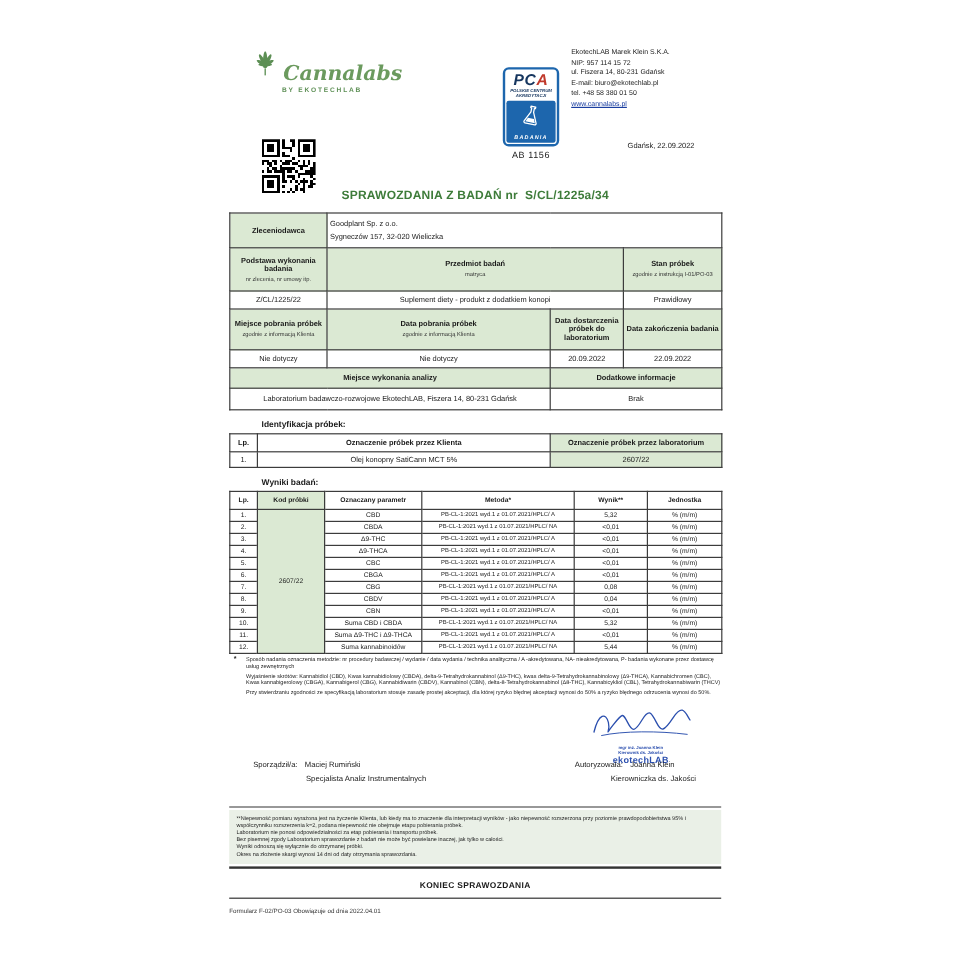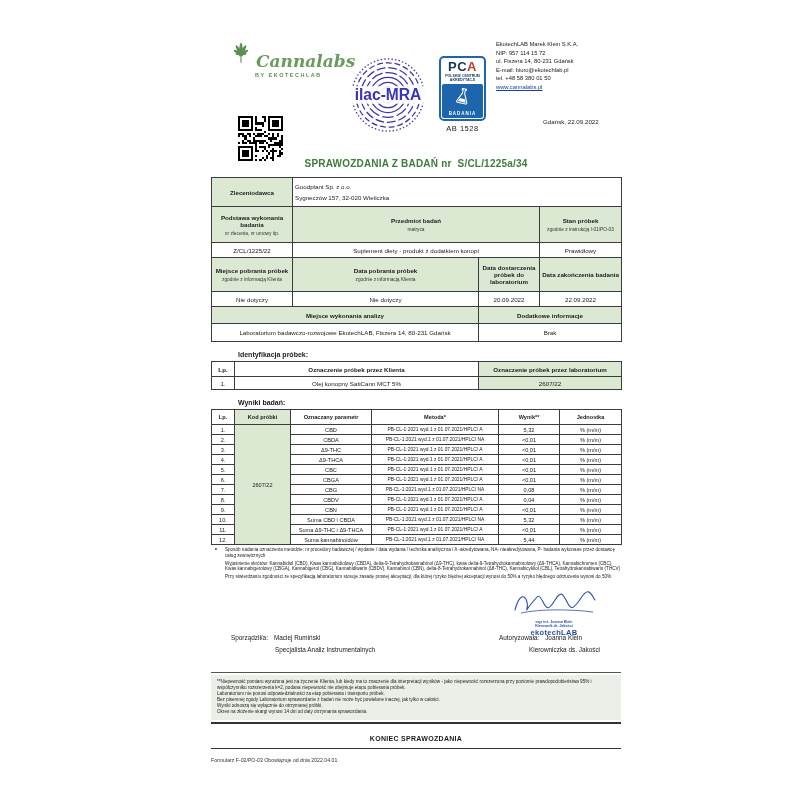--- a/index.html
+++ b/index.html
@@ -1,30 +1,30 @@
 <!DOCTYPE html>
 <html><head>
 <meta charset="utf-8">
 <style>
   * { margin:0; padding:0; box-sizing:border-box; }
   html,body { width:800px; height:800px; background:#ffffff; }
   body { font-family:"Liberation Sans", sans-serif; color:#1a1a1a; position:relative; }
-  .doc { position:absolute; left:211px; top:38px; width:410px; }
+  .doc { position:absolute; left:191px; top:38px; width:410px; }
 
   
   .header { position:relative; height:120px; }
   .logo { position:absolute; left:18px; top:4px; width:110px; }
   .logo-row { display:flex; align-items:flex-end; gap:3px; }
   .logo-script { font-family:"DejaVu Serif", serif; font-style:italic; font-weight:bold;
                  font-size:17px; color:#6b9a5e; line-height:18px; }
   .logo-sub { font-size:5.5px; font-weight:bold; letter-spacing:1.5px; color:#5d8f55; margin:2px 0 0 26px; }
   .qr { position:absolute; left:27px; top:78px; width:45px; height:45px; }
   .ilac { position:absolute; left:138px; top:18px; width:78px; height:78px; }
   .pca-badge { position:absolute; left:228px; top:18px; width:47px; text-align:center; }
-  .pca-box { border:2px solid #1d66ad; border-radius:5px; background:#fff; padding:2px 1px 1px; }
+  .pca-box { border:2px solid #1d66ad; border-radius:5px; background:#fff; padding:2px 1px 1px;font-style:italic; }
   .pca-word { font-size:13px; font-weight:bold; color:#16365f; letter-spacing:.5px; line-height:13px; }
   .pca-word .a-red { color:#c0392b; }
   .pca-center { font-size:3.6px; font-weight:bold; color:#16365f; line-height:4.2px; margin:1px 0 2px; }
   .pca-blue { background:#1d66ad; border-radius:2px; padding:3px 0 2px; }
   .pca-badania { font-size:4.5px; font-weight:bold; color:#fff; letter-spacing:1px; margin-top:2px; }
   .pca-number { font-size:7.5px; color:#222; margin-top:3px; letter-spacing:.5px; }
   .contact { position:absolute; left:285px; top:2px; font-size:5.8px; line-height:8.6px; color:#222; }
   .contact a { color:#1a3ea0; text-decoration:underline; }
   .dateline { position:absolute; left:332px; top:80px; font-size:6.2px; color:#222; }
 
@@ -226,51 +226,36 @@
           <rect x="2" y="2" width="3" height="3" fill="#000"></rect>
           <rect x="14" y="0" width="7" height="7" fill="#000"></rect>
           <rect x="15" y="1" width="5" height="5" fill="#fff"></rect>
           <rect x="16" y="2" width="3" height="3" fill="#000"></rect>
           <rect x="0" y="14" width="7" height="7" fill="#000"></rect>
           <rect x="1" y="15" width="5" height="5" fill="#fff"></rect>
           <rect x="2" y="16" width="3" height="3" fill="#000"></rect>
         </svg>
     </div>
 
-    <div class="ilac">
-      <svg width="78" height="78" viewBox="0 0 80 80">
-        <g fill="none" stroke="#3a36ae" stroke-width="1.3">
-          <circle cx="40" cy="40" r="37" stroke-dasharray="1.5 2.2"></circle>
-          <circle cx="40" cy="40" r="33" stroke-dasharray="6 3"></circle>
-          <circle cx="40" cy="40" r="28" stroke-dasharray="9 3"></circle>
-          <circle cx="40" cy="40" r="23" stroke-dasharray="12 3"></circle>
-          <circle cx="40" cy="40" r="18"></circle>
-          <circle cx="40" cy="40" r="13"></circle>
-          <circle cx="40" cy="40" r="8"></circle>
-        </g>
-        <rect x="0" y="31" width="80" height="18" fill="#ffffff" opacity="0.92"></rect>
-        <text x="40" y="45" text-anchor="middle" font-size="16" font-weight="bold" fill="#3a36ae">ilac-MRA</text>
-      </svg>
-    </div>
 
     <div class="pca-badge">
       <div class="pca-box">
         <div class="pca-word"><span>PC</span><span class="a-red">A</span></div>
         <div class="pca-center">POLSKIE CENTRUM AKREDYTACJI</div>
         <div class="pca-blue">
           <span>
             <svg width="16" height="18" viewBox="0 0 24 26">
               <path d="M9 2 h6 v2 h-1.3 v5 l6 13 a1.5 1.5 0 0 1 -1.4 2 h-12.6 a1.5 1.5 0 0 1 -1.4 -2 l6 -13 v-5 h-1.3 z" fill="none" stroke="#ffffff" stroke-width="1.6" stroke-linejoin="round" transform="rotate(12 12 13)"></path>
               <path d="M8.2 17 l7.6 0 l2.2 5 l-12 0 z" fill="#ffffff" transform="rotate(12 12 13)"></path>
             </svg>
           </span>
           <div class="pca-badania">BADANIA</div>
         </div>
       </div>
-      <div class="pca-number">AB 1528</div>
+      <div class="pca-number">AB 1156</div>
     </div>
 
     <div class="contact">
       <div>EkotechLAB Marek Klein S.K.A.</div>
       <div>NIP: 957 114 15 72</div>
       <div>ul. Fiszera 14, 80-231 Gdańsk</div>
       <div>E-mail: biuro@ekotechlab.pl</div>
       <div>tel. +48 58 380 01 50</div>
       <div><a href="#">www.cannalabs.pl</a></div>
     </div>

